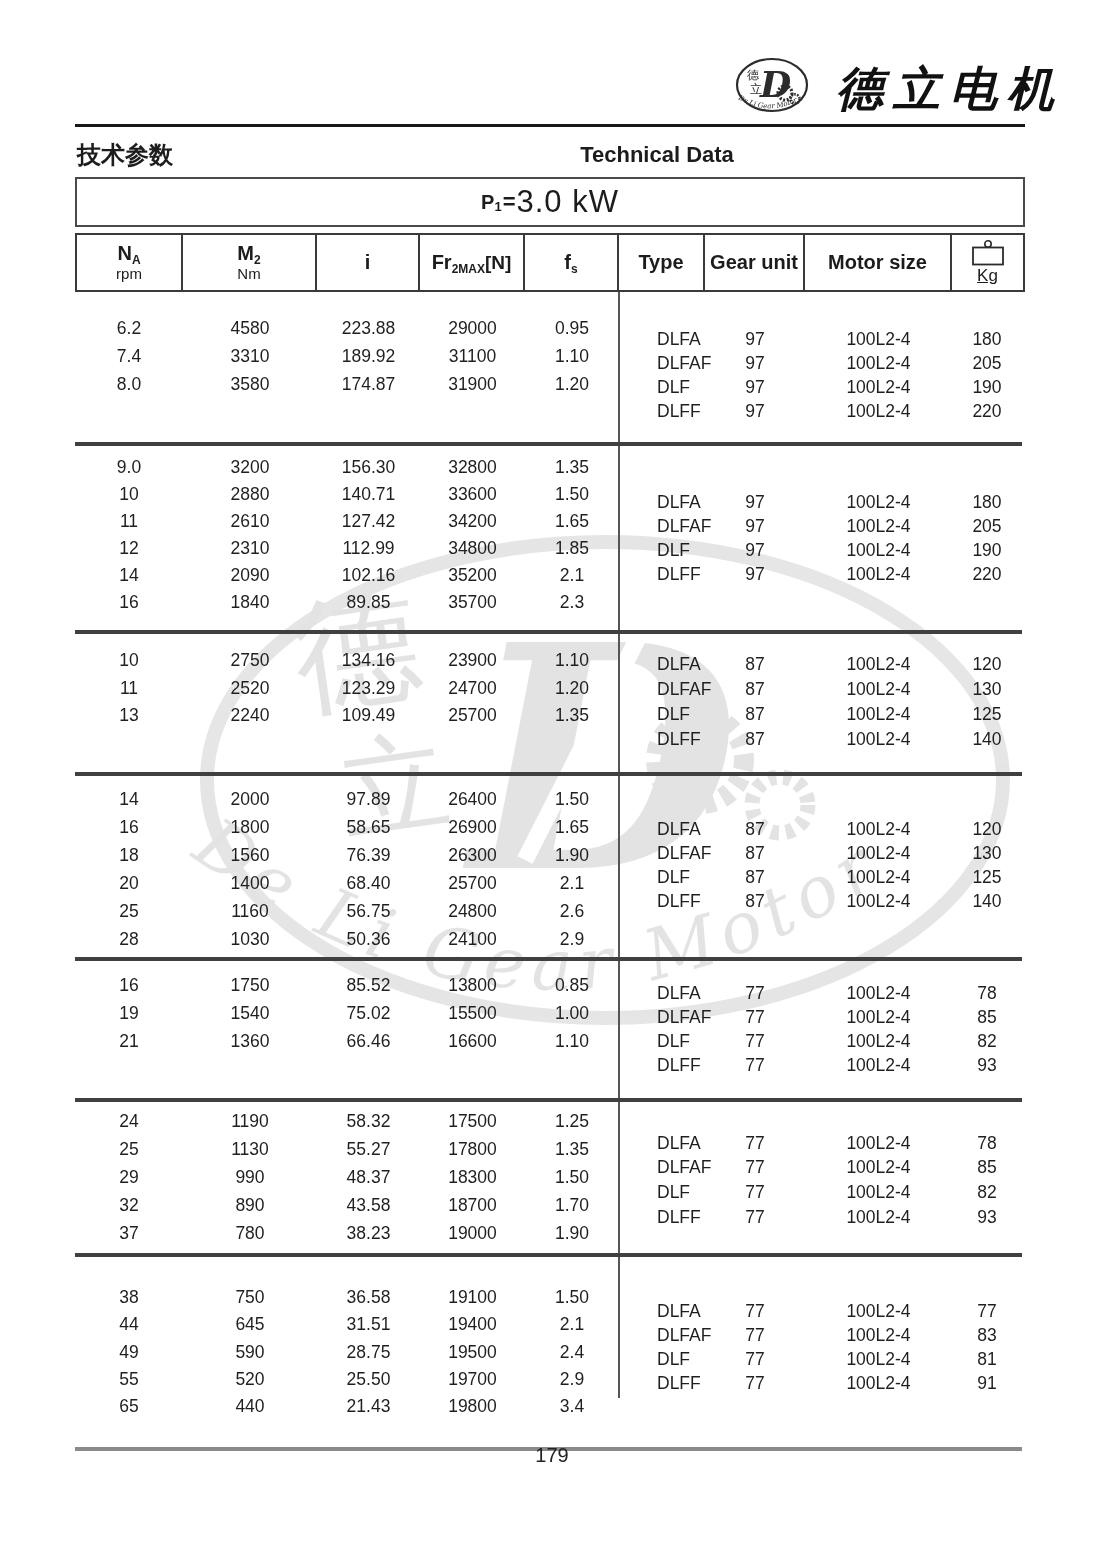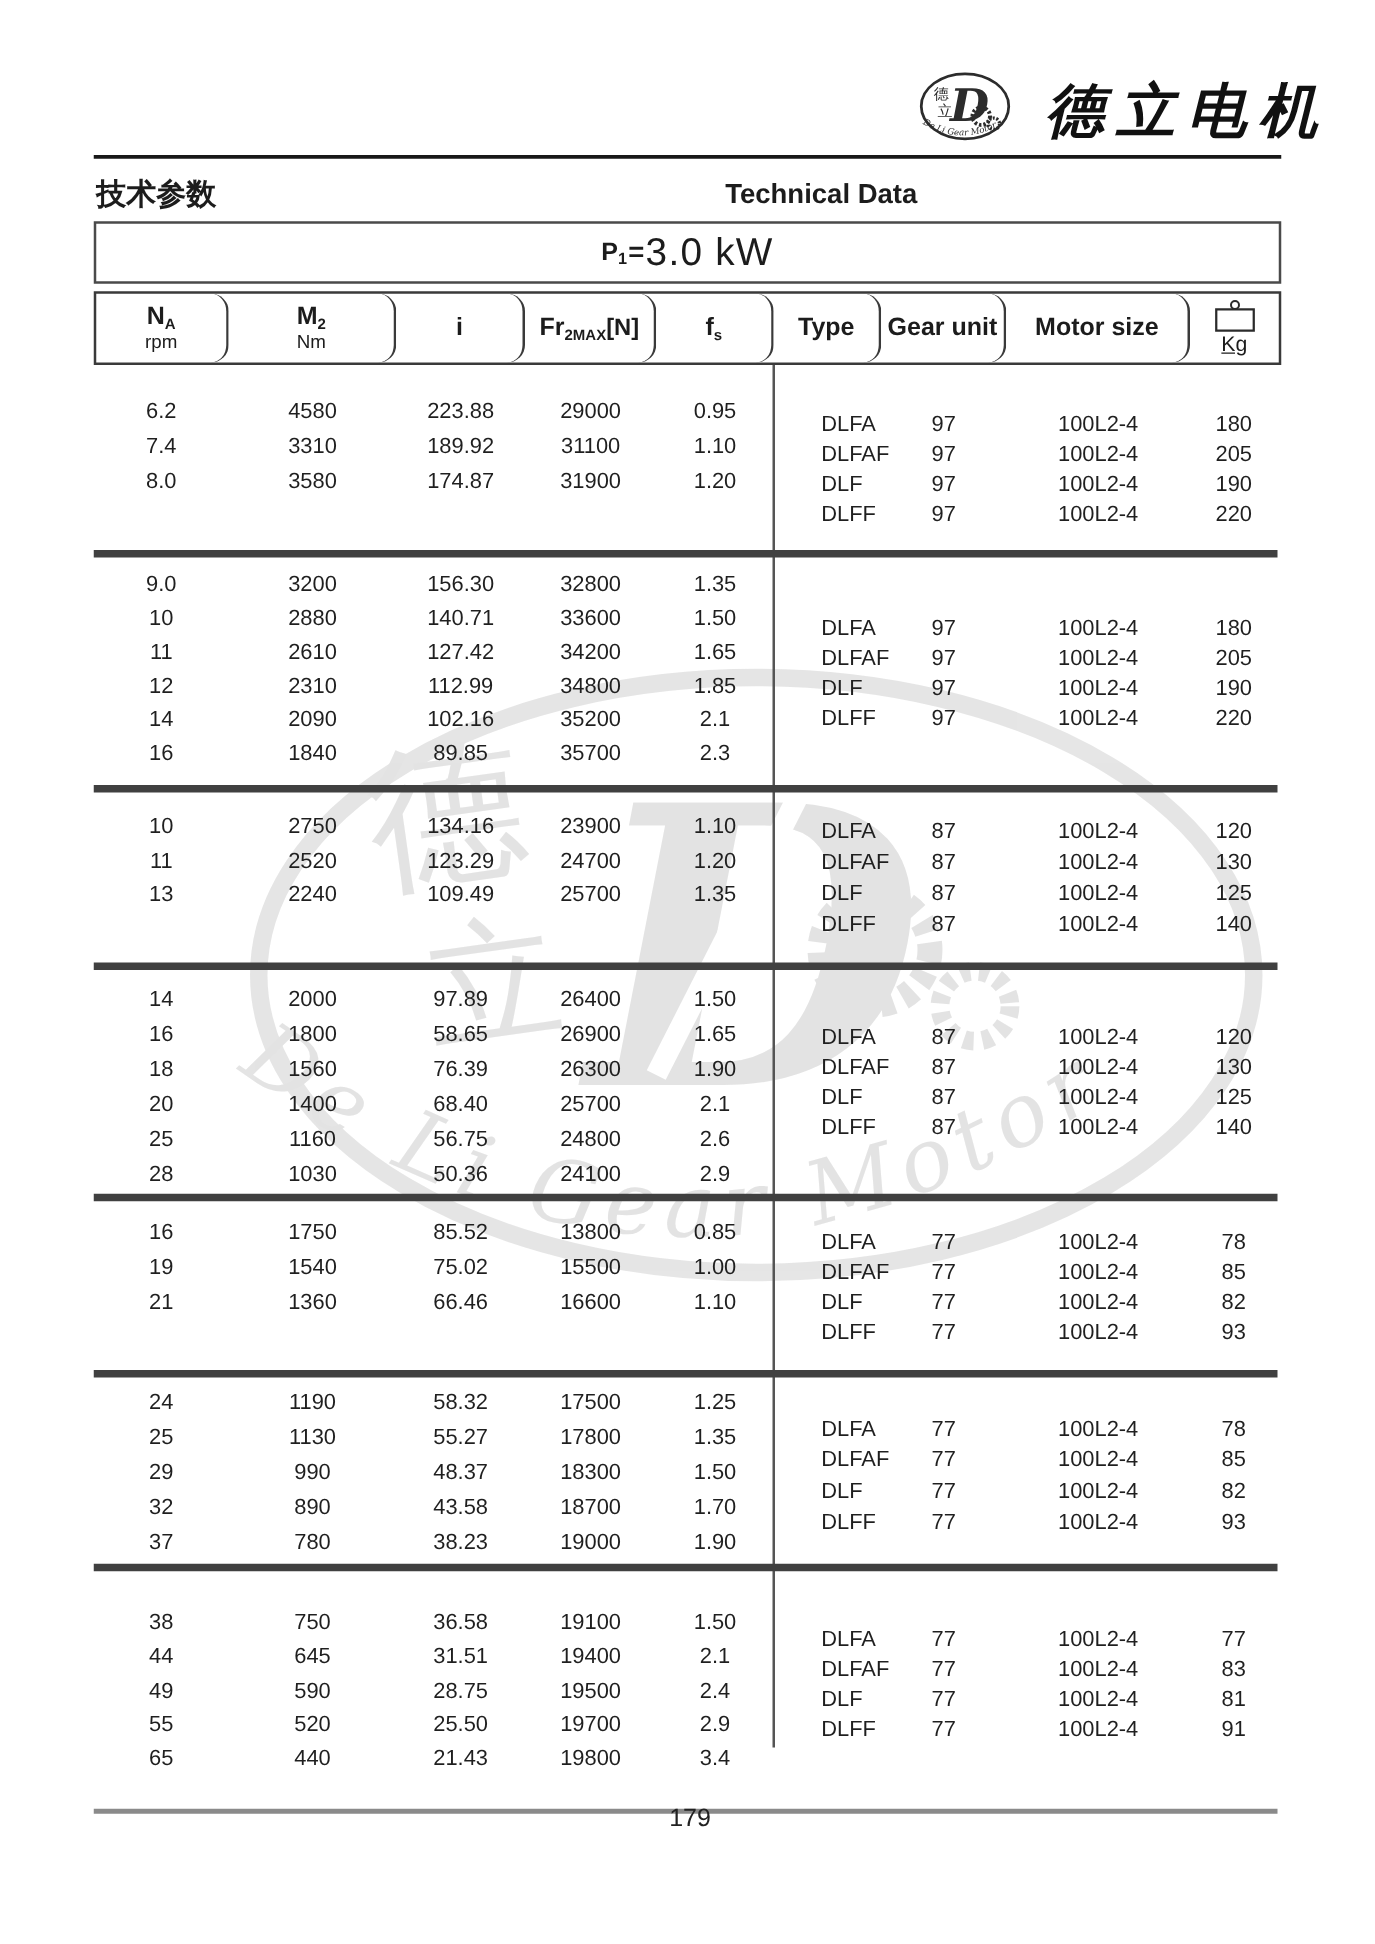--- a/index.html
+++ b/index.html
@@ -19,32 +19,32 @@
       border:2px solid #4a4a4a;display:flex;align-items:center;justify-content:center;z-index:1;background:transparent;}
   .power-box .p-pre{font-size:20px;font-weight:bold;}
   .power-box .p-sub{font-size:13px;font-weight:bold;position:relative;top:4px;}
   .power-box .p-eq{font-size:22px;font-weight:bold;margin:0 1px 0 1px;}
   .power-box .p-val{font-size:31px;font-weight:normal;letter-spacing:1px;}
   
   .thead{position:absolute;left:75px;top:233px;width:950px;height:59px;box-sizing:border-box;
       border:2px solid #3a3a3a;display:grid;z-index:1;background:transparent;
       grid-template-columns:106px 134px 103px 105px 94px 86px 100px 147px auto;}
   .hcell{display:flex;flex-direction:column;align-items:center;justify-content:center;
-      border-right:2px solid #3a3a3a;line-height:1.05;border-radius:14px;}
+      border-right:2px solid #3a3a3a;line-height:1.05;}
   .hcell:last-child{border-right:none;text-decoration:underline;}
   .hmain{font-size:20px;font-weight:bold;}
   .hsub{font-size:12px;font-weight:bold;position:relative;top:4px;letter-spacing:0px;}
   .hafter{font-size:19px;font-weight:bold;}
   .hunit{font-size:15px;font-weight:normal;margin-top:2px;}
   .kgcell .hmain{font-size:17px;font-weight:normal;margin-top:1px;}
   .kg-icon{display:block;}
   
   .datawrap{position:absolute;left:75px;top:296px;width:947px;z-index:1;}
   .vdivider{position:absolute;left:543px;top:-4px;width:2px;height:1106px;background:#555;}
-  .block{position:relative;box-sizing:border-box;border-bottom:6px solid #404040;}
+  .block{position:relative;box-sizing:border-box;border-bottom:4px solid #404040;}
   .block.b7{border-bottom:4px solid #8a8a8a;margin-top:18px;}
   .b1{height:150px}.b2{height:188px}.b3{height:142px}.b4{height:185px}
   .b5{height:141px}.b6{height:155px}.b7{height:176px}
   .lrows{position:absolute;left:0;width:544px;}
   .rrows{position:absolute;left:544px;width:403px;}
   .b1 .lrows{top:18px}.b2 .lrows{top:8px}.b3 .lrows{top:13px}.b4 .lrows{top:9px}
   .b5 .lrows{top:10px}.b6 .lrows{top:6px}.b7 .lrows{top:9px}
   .b1 .rrows{top:31px}.b2 .rrows{top:44px}.b3 .rrows{top:18px}.b4 .rrows{top:41px}
   .b5 .rrows{top:20px}.b6 .rrows{top:29px}.b7 .rrows{top:24px}
   .lrow{display:grid;grid-template-columns:108px 134px 103px 105px 94px;height:28px;align-items:center;}

